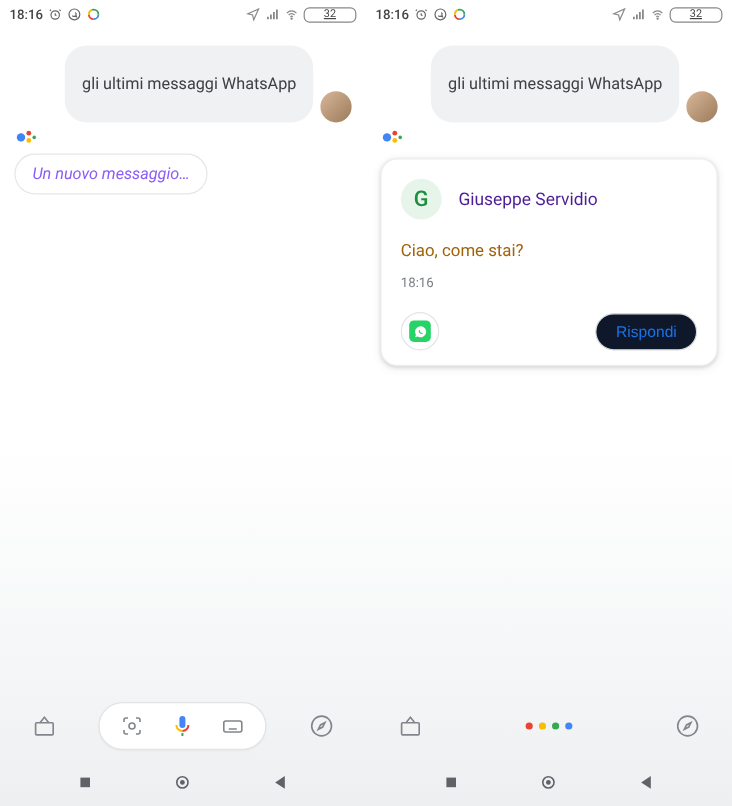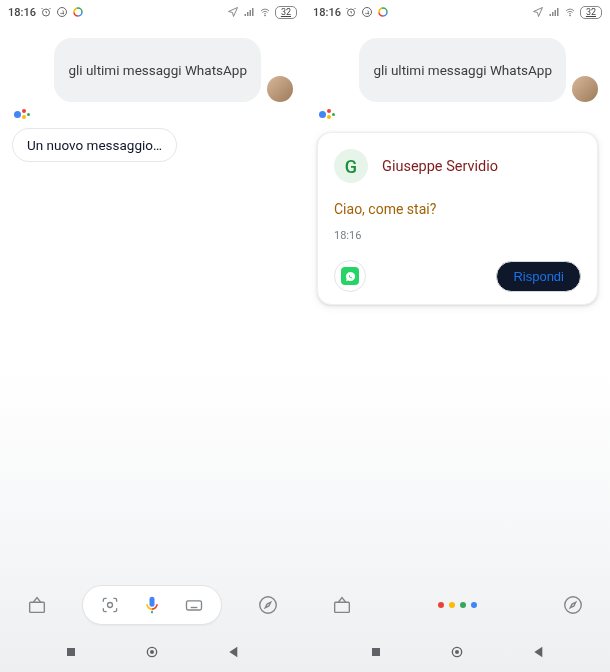--- a/index.html
+++ b/index.html
@@ -29,21 +29,21 @@
     color: #444;
     justify-content: space-between;
   }
   .sb-left, .sb-right { display: flex; align-items: center; gap: 4px; }
   .sb-time { font-weight: 500; }
   .sb-icon { width: 12px; height: 12px; display: inline-flex; align-items: center; justify-content: center; }
   .sb-icon svg { width: 12px; height: 12px; }
   .batt {
     display: inline-flex; align-items: center; gap: 2px;
     border: 1px solid #888; border-radius: 5px;
-    padding: 0 5px; font-size: 9px; height: 13px; text-decoration: underline;
+    padding: 0 16px; font-size: 9px; height: 13px; text-decoration: underline;
   }
 
   
   .chat {
     flex: 1;
     padding: 8px 12px 0 12px;
     overflow: hidden;
   }
   .row { display: flex; margin: 6px 0; align-items: flex-end; }
   .row.user { justify-content: flex-end; gap: 6px; }
@@ -70,42 +70,43 @@
   .d-blue   { width: 7px; height: 7px; background:#4285f4; left:0; top:3px; }
   .d-red    { width: 4px; height: 4px; background:#ea4335; left:8px; top:1px; }
   .d-yellow { width: 4px; height: 4px; background:#fbbc04; left:8px; top:7px; }
   .d-green  { width: 3px; height: 3px; background:#34a853; left:13px; top:5px; }
   .bubble-assistant {
     background: #fff;
     border: 1px solid #e4e6e8;
     border-radius: 18px;
     padding: 8px 14px;
     font-size: 13.5px;
-    color: #0f172a;
+    color: #8b5cf6;
     max-width: 220px;
     display: inline-block;
+    font-style: italic;
   }
   
   .card {
     margin: 10px 0 0 0;
     background: #fff;
     border-radius: 14px;
     box-shadow: 0 1px 3px rgba(60,64,67,0.15), 0 2px 8px rgba(60,64,67,0.08);
     padding: 16px 16px 12px 16px;
     border: 1px solid #eceef0;
   }
   .card-header { display: flex; align-items: center; gap: 14px; margin-bottom: 18px; }
   .contact-avatar {
     width: 34px; height: 34px; border-radius: 50%;
     background: #e6f4ea;
     color: #1e8e3e;
     display: flex; align-items: center; justify-content: center;
     font-weight: 500; font-size: 18px;
   }
-  .contact-name { font-size: 14.5px; color: #7f1d1d; }
+  .contact-name { font-size: 14.5px; color: #4c1d95; }
   .card-body { font-size: 14px; color: #a16207; margin-bottom: 12px; }
   .card-time { font-size: 11px; color: #7a7f85; margin-bottom: 14px; }
   .card-actions {
     display: flex; justify-content: space-between; align-items: center;
     border-top: 0px solid #eee; padding-top: 4px;
   }
   .wa-badge {
     width: 32px; height: 32px; border-radius: 50%;
     border: 1px solid #e2e4e6;
     display: flex; align-items: center; justify-content: center;

